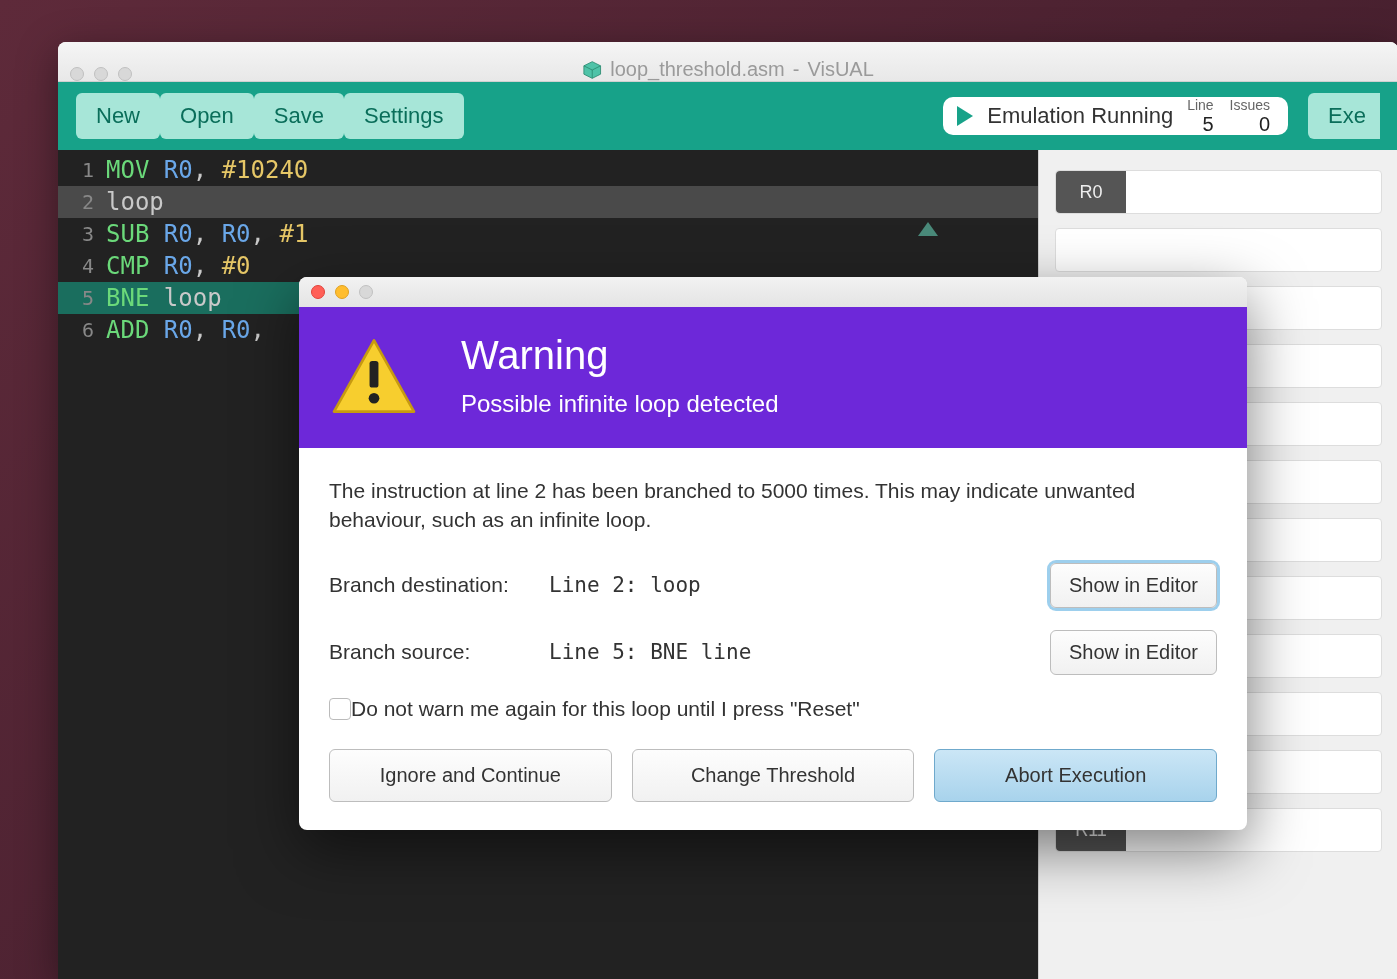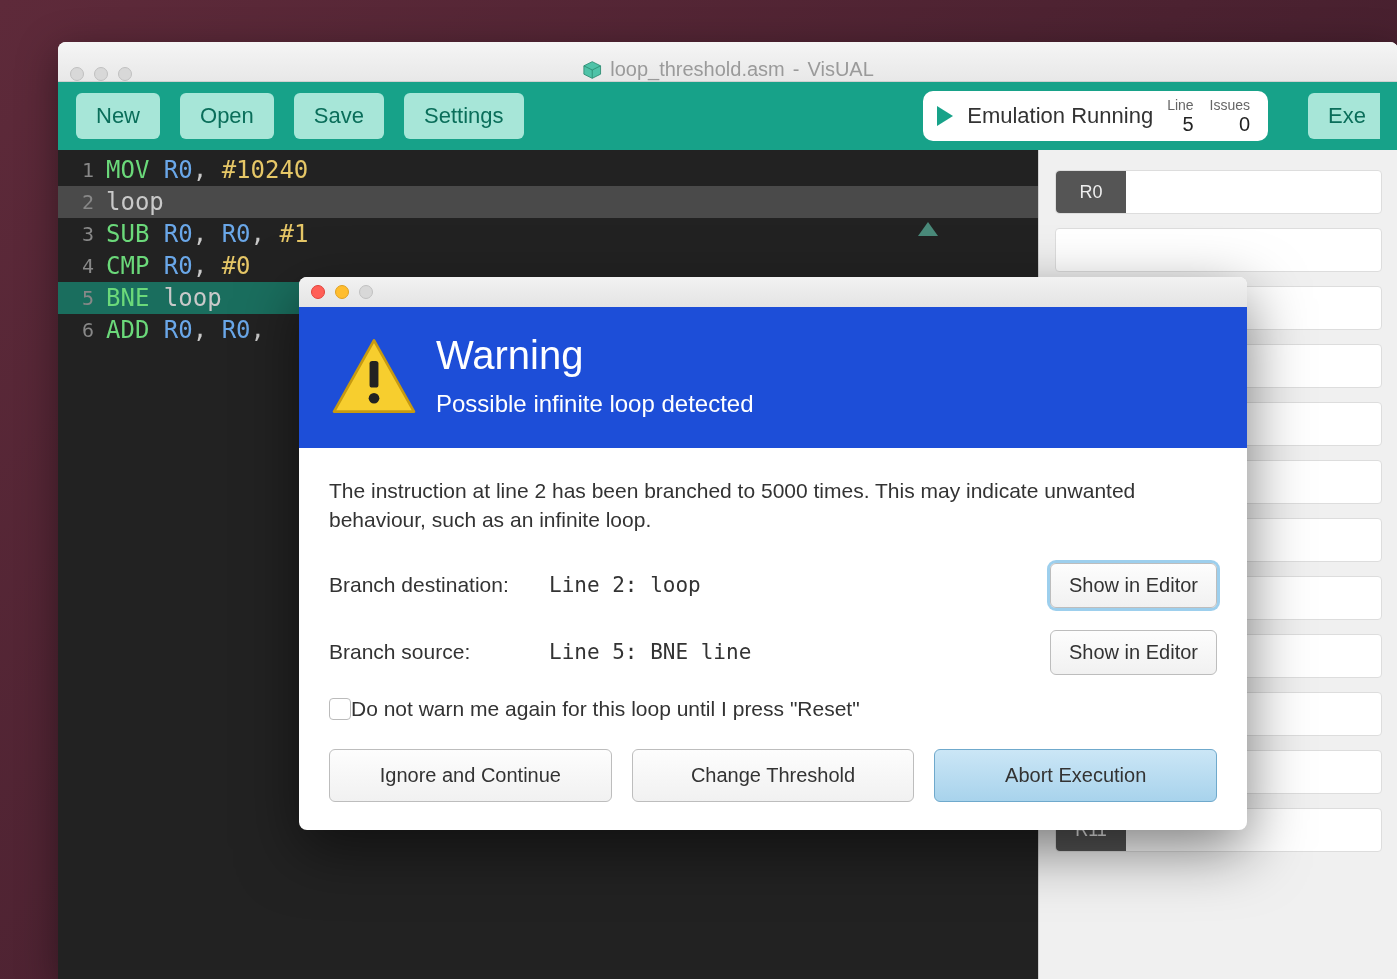--- a/index.html
+++ b/index.html
@@ -63,40 +63,40 @@
   width: 20px;
   height: 20px;
 }
 
 .toolbar {
   background: #17a289;
   height: 68px;
   display: flex;
   align-items: center;
   padding: 16px 18px;
-  gap: 20px;
+  gap: 0;
 }
 
 .tb-btn {
   background: #a7e6d8;
   color: #0a6e5a;
   border: none;
   border-radius: 6px;
   padding: 10px 20px;
   font-size: 22px;
   font-weight: 400;
   cursor: pointer;
 }
 
 .status-pill {
   margin-left: auto;
   margin-right: 20px;
   background: #fff;
   border-radius: 10px;
-  height: 50px;
+  height: 38px;
   display: flex;
   align-items: center;
   padding: 0 18px 0 14px;
   gap: 14px;
 }
 
 .play-icon {
   width: 0; height: 0;
   border-left: 16px solid #17a289;
   border-top: 10px solid transparent;
@@ -226,26 +226,26 @@
   padding: 0 12px;
   gap: 10px;
 }
 
 .tl { width: 14px; height: 14px; border-radius: 50%; }
 .tl-red { background: #ff5f57; border: 1px solid #e1433b; }
 .tl-yellow { background: #ffbd2e; border: 1px solid #dfa022; }
 .tl-gray { background: #d8d8d8; border: 1px solid #c0c0c0; }
 
 .dialog-header {
-  background: #1d4ed8;
+  background: #6d28d9;
   color: #fff;
   padding: 26px 30px 30px 30px;
   display: flex;
   align-items: center;
-  gap: 17px;
+  gap: 42px;
 }
 
 .warn-triangle {
   width: 90px;
   height: 80px;
   position: relative;
 }
 
 .warn-triangle svg { width: 100%; height: 100%; }
 

